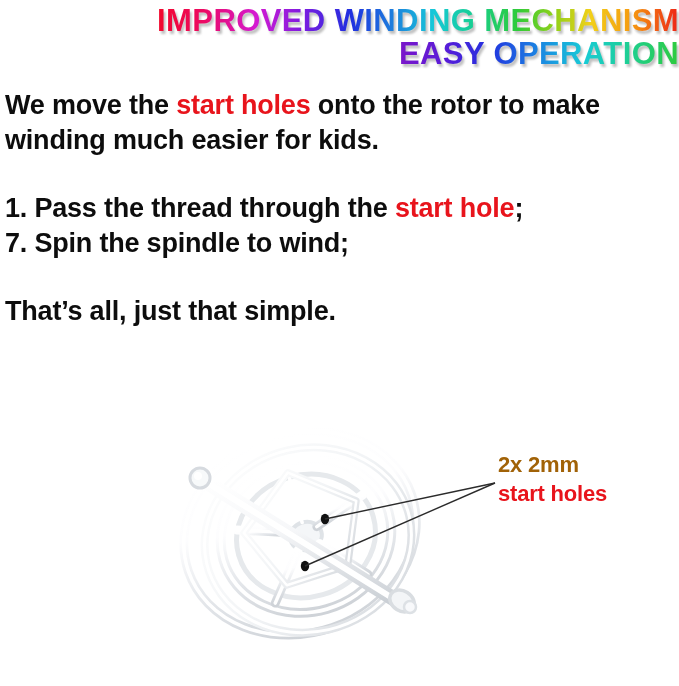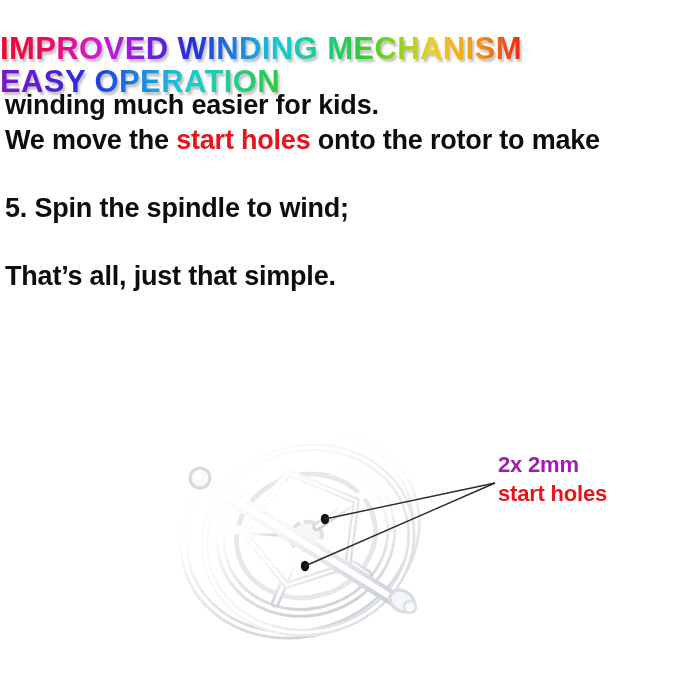--- a/index.html
+++ b/index.html
@@ -15,22 +15,21 @@
     font-family: "Liberation Sans", sans-serif;
     -webkit-font-smoothing: antialiased;
   }
 
   
   .title-block {
     position: absolute;
     top: 4px;
     left: 0;
     width: 679px;
-    text-align: left;
-    margin-top: 28px;
+    text-align: right;
   }
   .title-line {
     font-weight: bold;
     font-size: 31px;
     line-height: 33px;
     letter-spacing: 0.4px;
     white-space: nowrap;
     font-family: "Liberation Sans", sans-serif;
     
     -webkit-background-clip: text;
@@ -101,21 +100,21 @@
   }
   .callout-line {
     font-family: "Liberation Sans", sans-serif;
     font-weight: bold;
     font-size: 22px;
     line-height: 29px;
     white-space: nowrap;
     letter-spacing: -0.2px;
   }
   .callout-dim {
-    color: #a21caf;
+    color: #a16207;
   }
   .callout-label {
     color: #e8141c;
   }
   .leader-svg {
     position: absolute;
     left: 300px;
     top: 465px;
     width: 210px;
     height: 120px;
@@ -125,29 +124,30 @@
 </head>
 <body>
 
 <div class="title-block">
   <div class="title-line title-line-1">IMPROVED WINDING MECHANISM</div>
   <div class="title-line title-line-2">EASY OPERATION</div>
 </div>
 
 <div class="body-copy">
 
+  <div class="para-line"><span>We move the </span><span class="hl">start holes</span><span> onto the rotor to make</span></div>
+
   <div class="para-line">winding much easier for kids.</div>
 
-  <div class="para-line"><span>We move the </span><span class="hl">start holes</span><span> onto the rotor to make</span></div>
-
   <div class="gap-line"></div>
 
 
-
-  <div class="para-line">5. Spin the spindle to wind;</div>
+  <div class="para-line"><span>1. Pass the thread through the </span><span class="hl">start hole</span><span>;</span></div>
+
+  <div class="para-line">7. Spin the spindle to wind;</div>
 
 
   <div class="gap-line"></div>
 
   <div class="para-line">That’s all, just that simple.</div>
 </div>
 
 <div class="product-area">
   <svg class="product-svg" viewBox="0 0 300 278">
     <defs>

